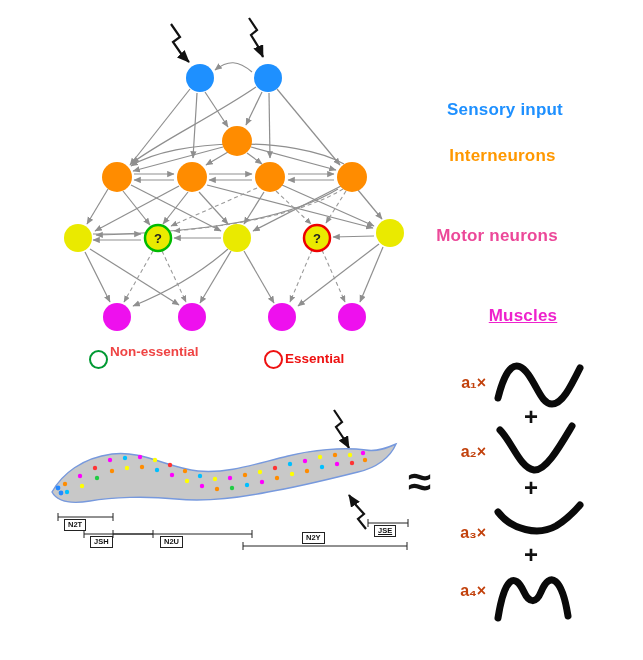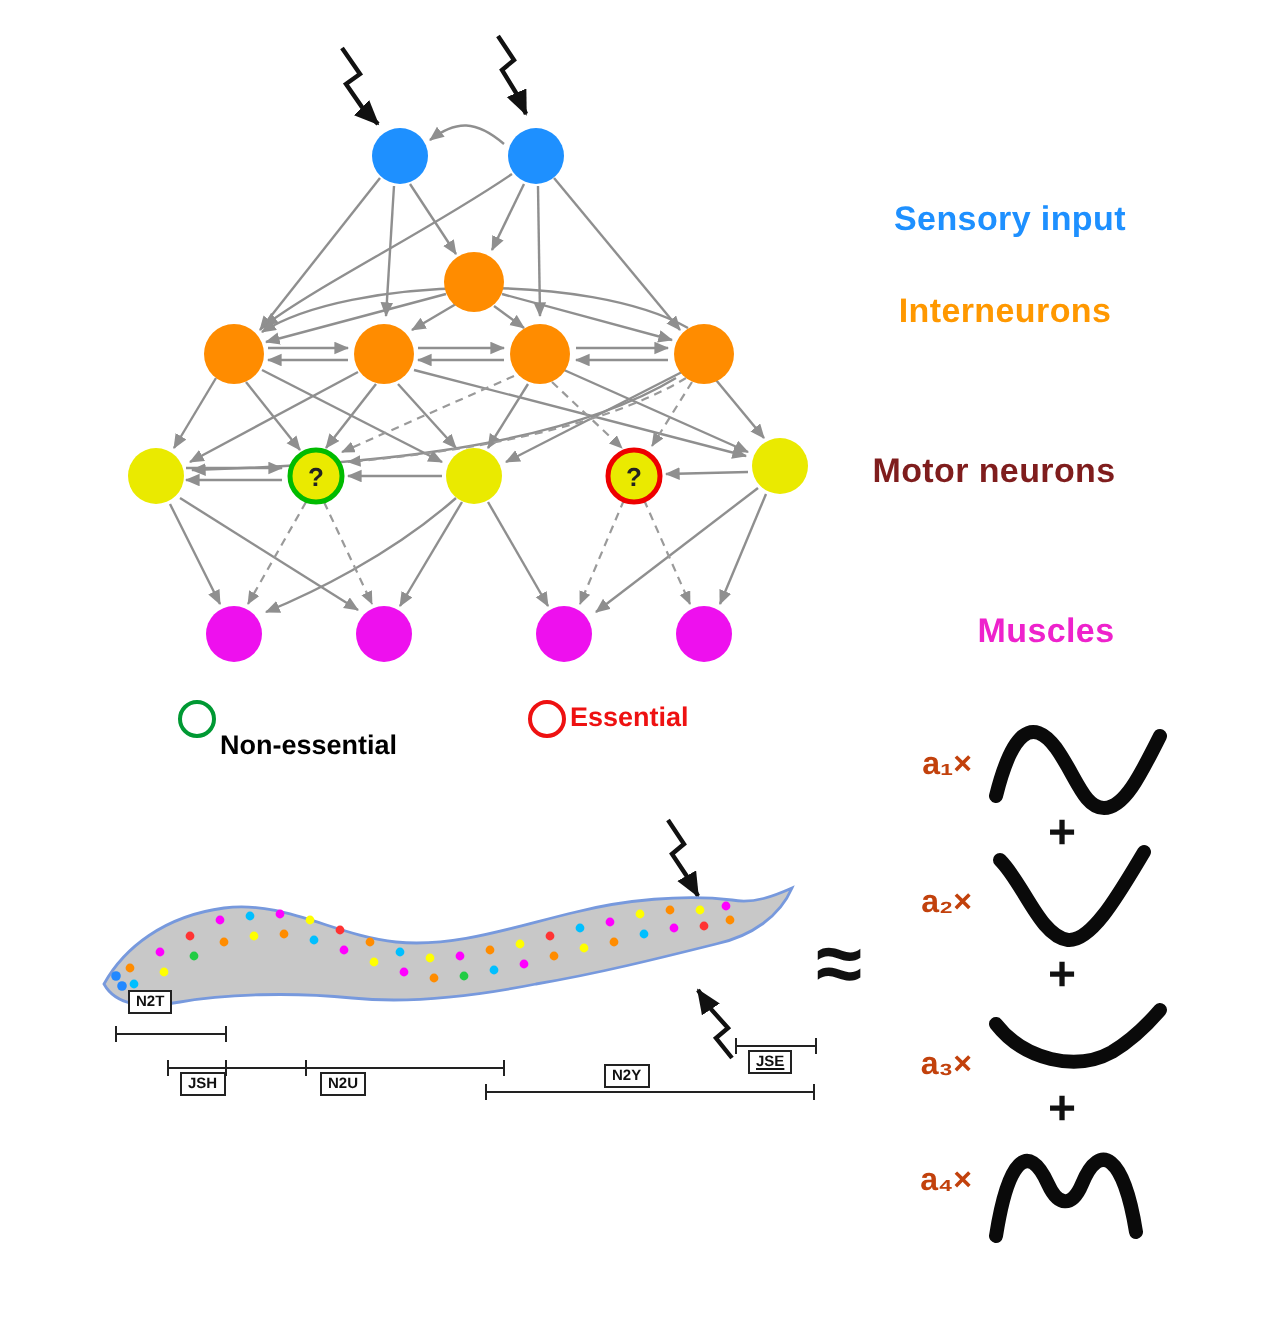--- a/index.html
+++ b/index.html
@@ -1,31 +1,31 @@
 <!DOCTYPE html>
 <html><head>
 <meta charset="utf-8">
 <style>
   html,body{margin:0;padding:0;background:#fff;}
   .stage{position:relative;width:643px;height:660px;background:#fff;overflow:hidden;
          font-family:"Liberation Sans",sans-serif;}
   .layer-label{position:absolute;font-weight:bold;font-size:17px;text-align:center;letter-spacing:.2px;}
   .lab-sensory{left:420px;top:72px;width:170px;color:#1E90FF;margin-top:28px;}
   .lab-inter{left:420px;top:146px;width:165px;color:#FF9800;}
-  .lab-motor{left:412px;top:226px;width:170px;color:#7f1d1d;}
-  .lab-muscle{left:448px;top:306px;width:150px;color:#EE22CC;}
+  .lab-motor{left:412px;top:226px;width:170px;color:#ec4899;}
+  .lab-muscle{left:448px;top:306px;width:150px;color:#EE22CC;text-decoration:underline;}
   .legend-circ{position:absolute;width:15px;height:15px;border-radius:50%;background:#fff;}
   .legend-green{left:89px;top:350px;border:2.5px solid #009933;}
   .legend-red{left:264px;top:350px;border:2.5px solid #EE1111;}
   .legend-txt{position:absolute;font-weight:bold;font-size:13.5px;}
-  .legend-txt.green{left:110px;top:365px;color:#000000;}
+  .legend-txt.green{left:110px;top:344px;color:#ef4444;}
   .legend-txt.red{left:285px;top:351px;color:#EE1111;}
   .region-box{position:absolute;font-weight:bold;font-size:7.5px;color:#111;
               border:1px solid #222;background:#fff;padding:1px 3px;line-height:1;}
-  .rb-n2t{left:64px;top:495px;}  .rb-jsh{left:90px;top:536px;}
+  .rb-n2t{left:64px;top:519px;}  .rb-jsh{left:90px;top:536px;}
   .rb-n2u{left:160px;top:536px;} .rb-n2y{left:302px;top:532px;}
   .rb-jse{left:374px;top:525px;text-decoration:underline;}
   .approx{position:absolute;left:408px;top:458px;font-size:42px;font-weight:bold;color:#111;}
   .coef{position:absolute;font-weight:bold;font-size:16px;color:#c2410c;width:40px;text-align:right;}
   .coef.c1{left:446px;top:374px;} .coef.c2{left:446px;top:443px;}
   .coef.c3{left:446px;top:512px;margin-top:12px;} .coef.c4{left:446px;top:582px;}
   .plus{position:absolute;font-weight:bold;font-size:24px;color:#111;}
   .plus.p1{left:524px;top:403px;} .plus.p2{left:524px;top:474px;} .plus.p3{left:524px;top:541px;}
   svg text{font-family:"Liberation Sans",sans-serif;}
 </style>

